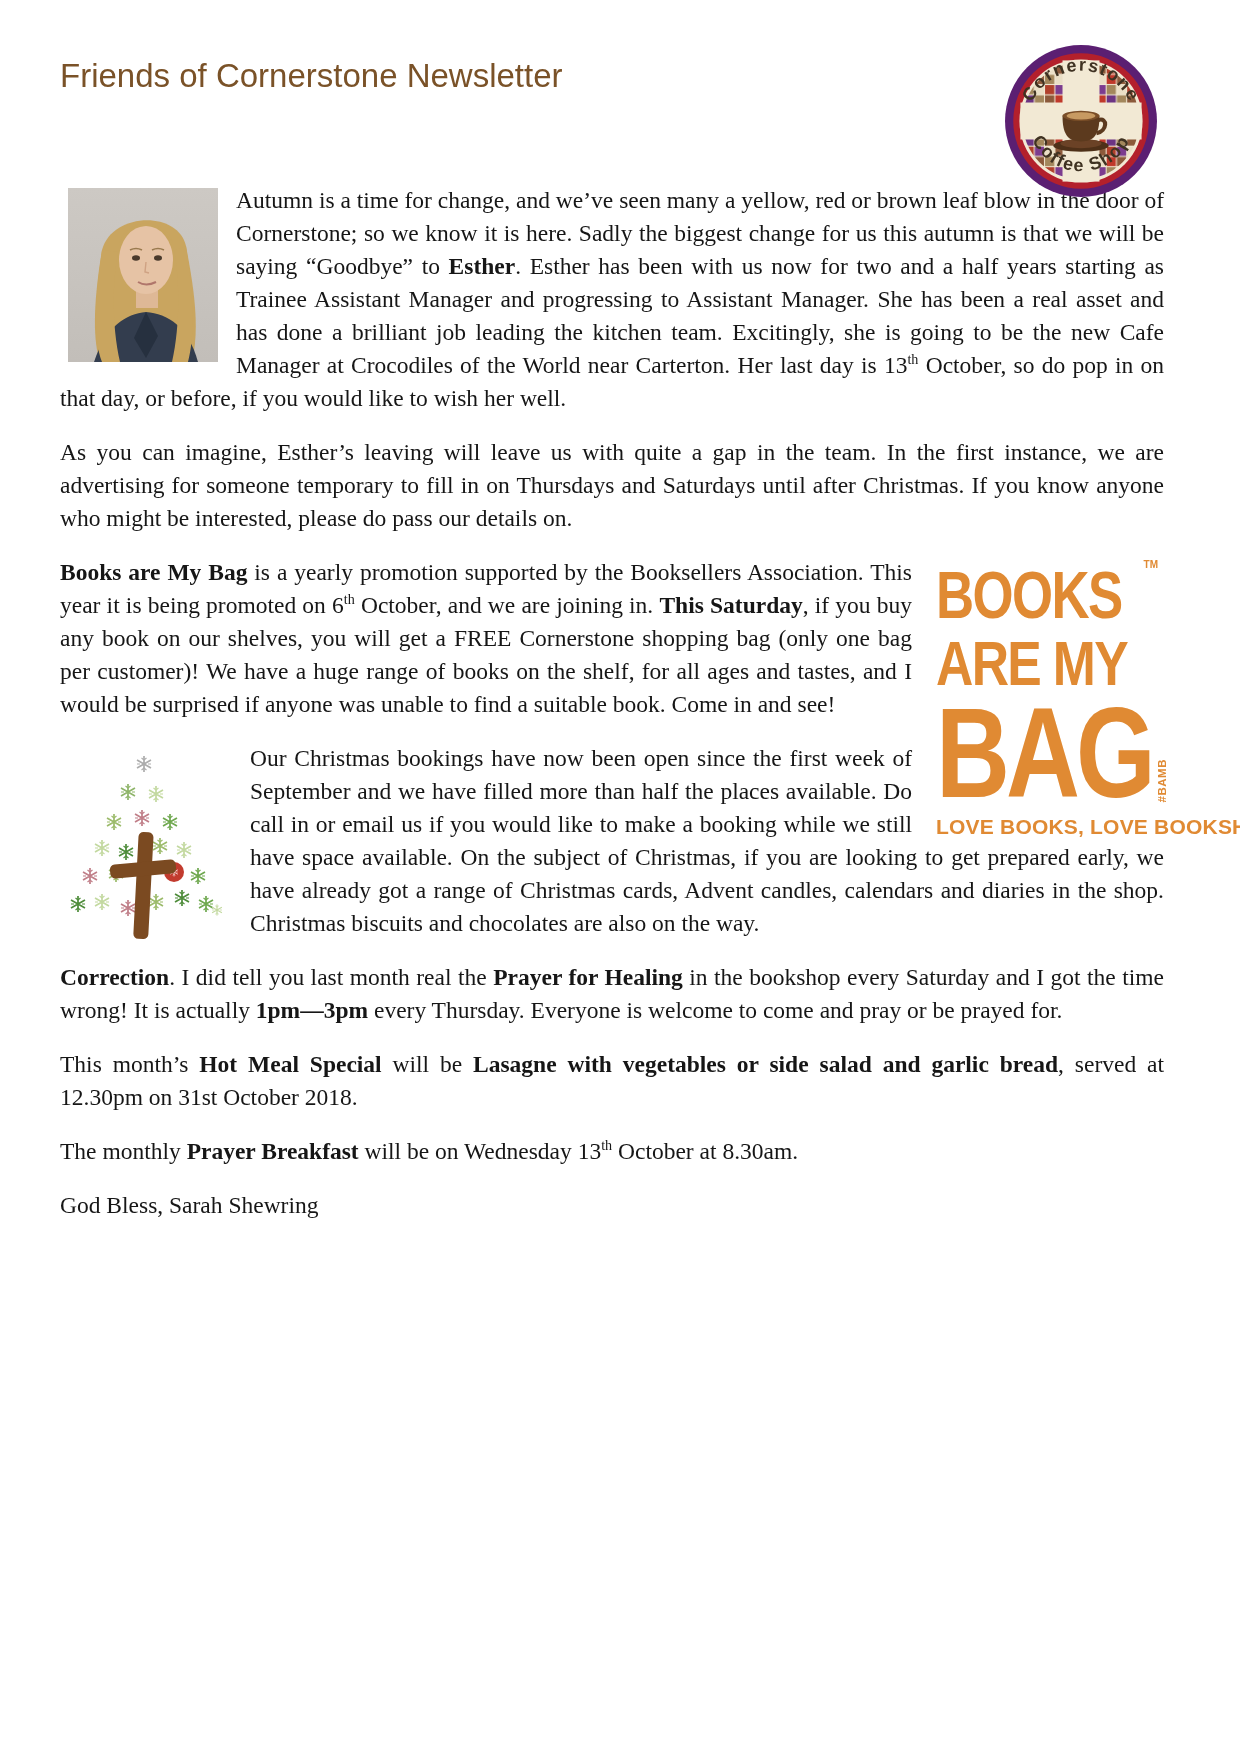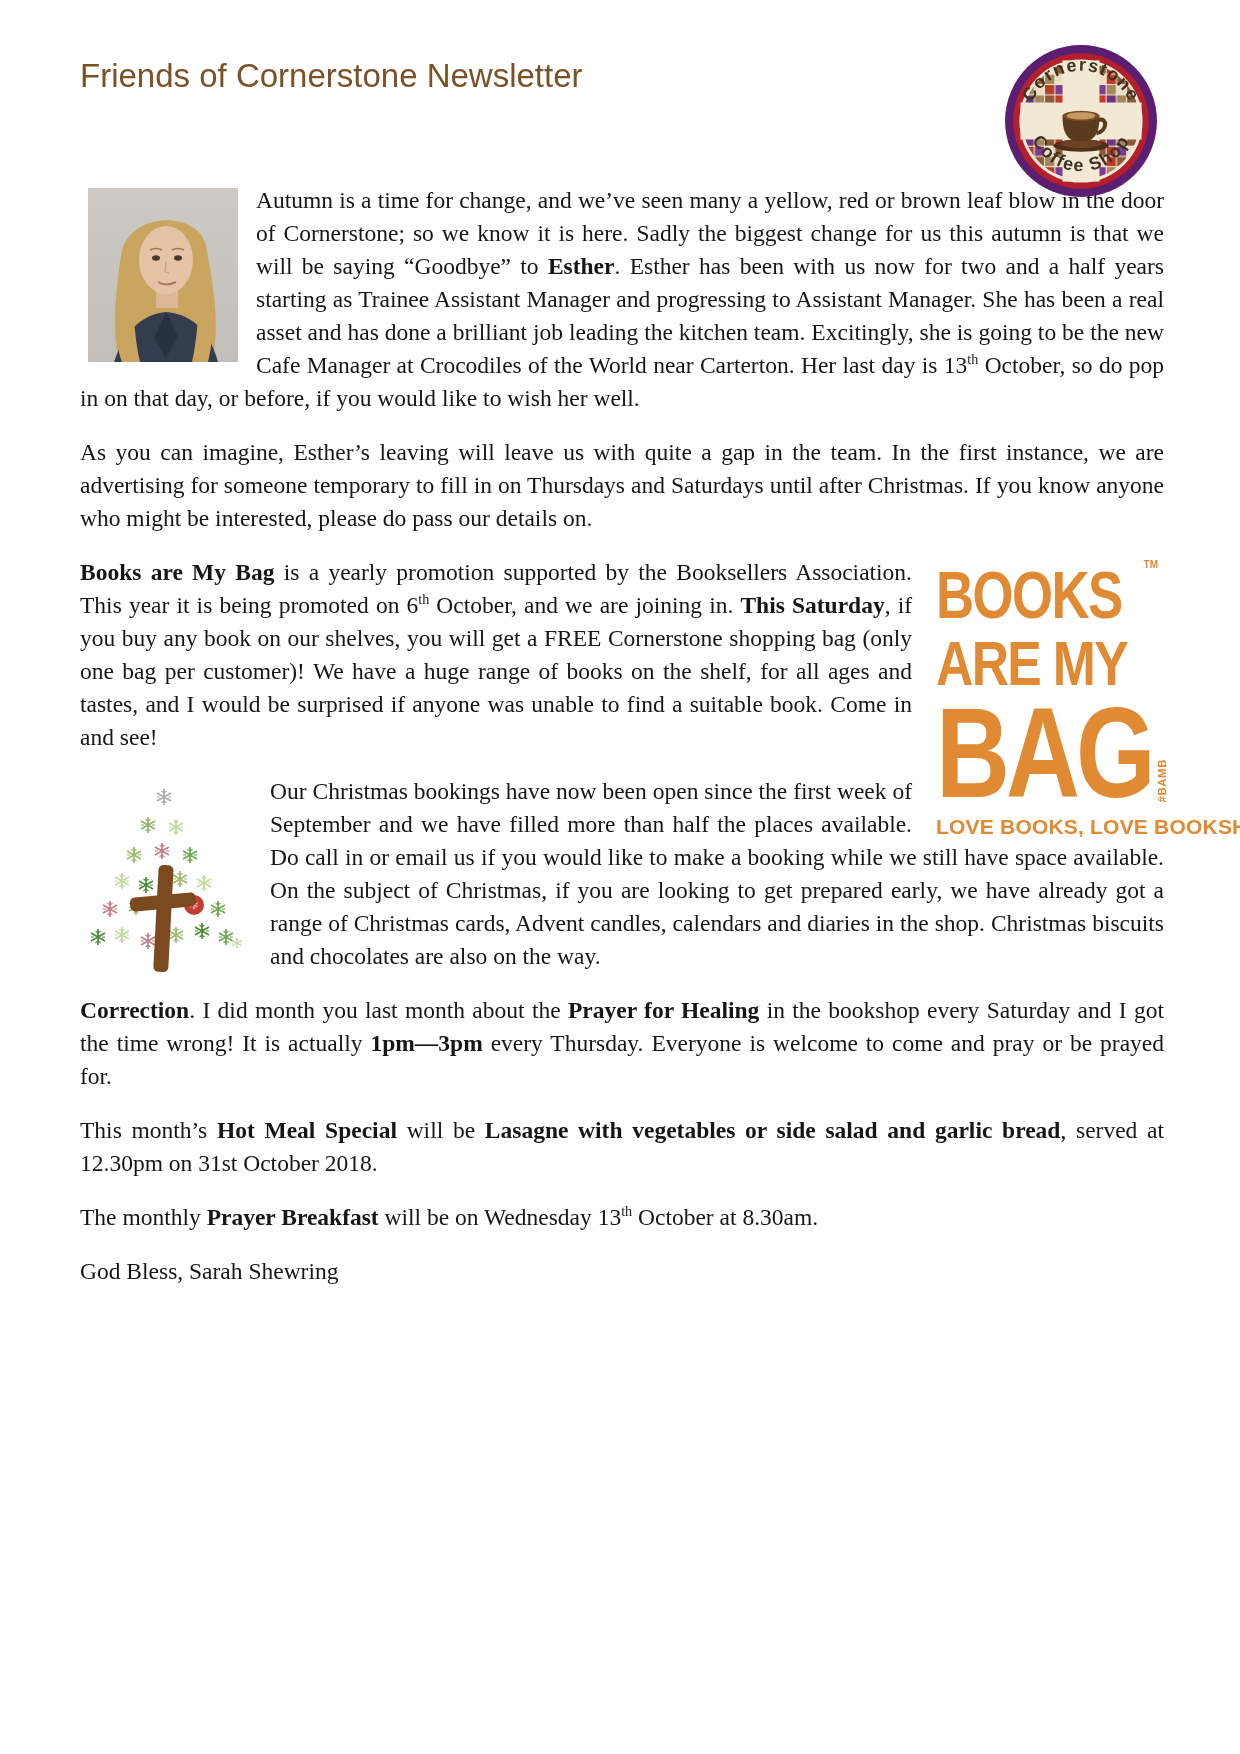--- a/index.html
+++ b/index.html
@@ -3,21 +3,21 @@
 <meta charset="utf-8">
 <style>
   html,body { margin:0; padding:0; background:#ffffff; }
   .page {
     position:relative;
     width:1240px; height:1754px;
     background:#fff;
     font-family:"Liberation Serif", serif;
     overflow:hidden;
   }
-  .content { padding:56px 76px 0 80px; }
+  .content { padding:56px 76px 0 60px; }
 
   
   h1.title {
     margin:0 0 4px 0;
     font-family:"Liberation Sans", sans-serif;
     font-weight:400;
     font-size:33px;
     line-height:40px;
     color:var(--heading,#7A5228);
   }
@@ -227,21 +227,21 @@
                 <use href="#flake" x="153" y="166" transform="translate(153,166) scale(0.7) translate(-153,-166)"></use>
               </g>
             <g>
               <rect x="72" y="88" width="15" height="107" rx="5" fill="#7B4A21" transform="rotate(3 79 140)"></rect>
               <rect x="46" y="118" width="66" height="14" rx="5" fill="#7B4A21" transform="rotate(-5 79 125)"></rect>
             </g>
           </svg>
         </span><span><span>Our Christmas bookings have now been open since the first week of September and we have filled more than half the places available. Do call in or email us if you would like to make a booking while we still have space available. On the subject of Christmas, if you are looking to get prepared early, we have already got a range of Christmas cards, Advent candles, calendars and diaries in the shop. Christmas biscuits and chocolates are also on the way.</span></span>
       </p>
 
-      <p class="p-correction"><span><span class="b">Correction</span><span>. I did month you last month about the </span><span class="b">Prayer for Healing</span><span> in the bookshop every Saturday and I got the time wrong! It is actually </span><span class="b">1pm—3pm</span><span> every Thursday. Everyone is welcome to come and pray or be prayed for.</span></span></p>
+      <p class="p-correction"><span><span class="b">Correction</span><span>. I did tell you last month real the </span><span class="b">Prayer for Healing</span><span> in the bookshop every Saturday and I got the time wrong! It is actually </span><span class="b">1pm—3pm</span><span> every Thursday. Everyone is welcome to come and pray or be prayed for.</span></span></p>
 
       <p class="p-hotmeal"><span><span>This month’s </span><span class="b">Hot Meal Special</span><span> will be </span><span class="b">Lasagne with vegetables or side salad and garlic bread</span><span>, served at 12.30pm on 31st October 2018.</span></span></p>
 
       <p><span><span>The monthly </span><span class="b">Prayer Breakfast</span><span> will be on Wednesday 13</span><sup>th</sup><span> October at 8.30am.</span></span></p>
 
       <p><span><span>God Bless, Sarah Shewring</span></span></p>
 
     </main>
   </div>
 </div>

